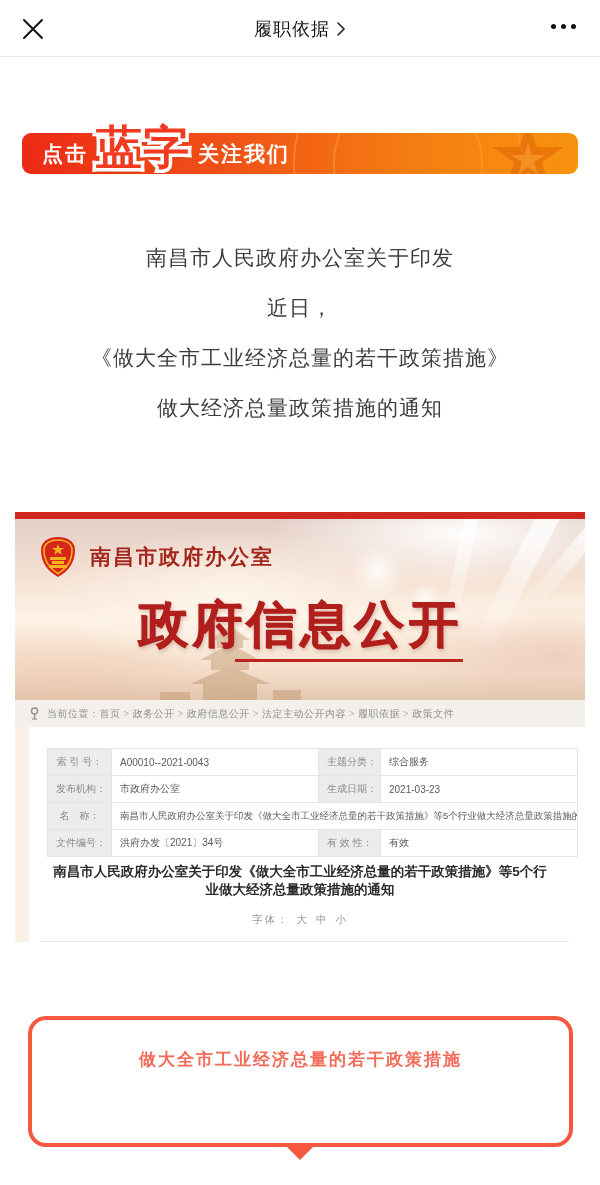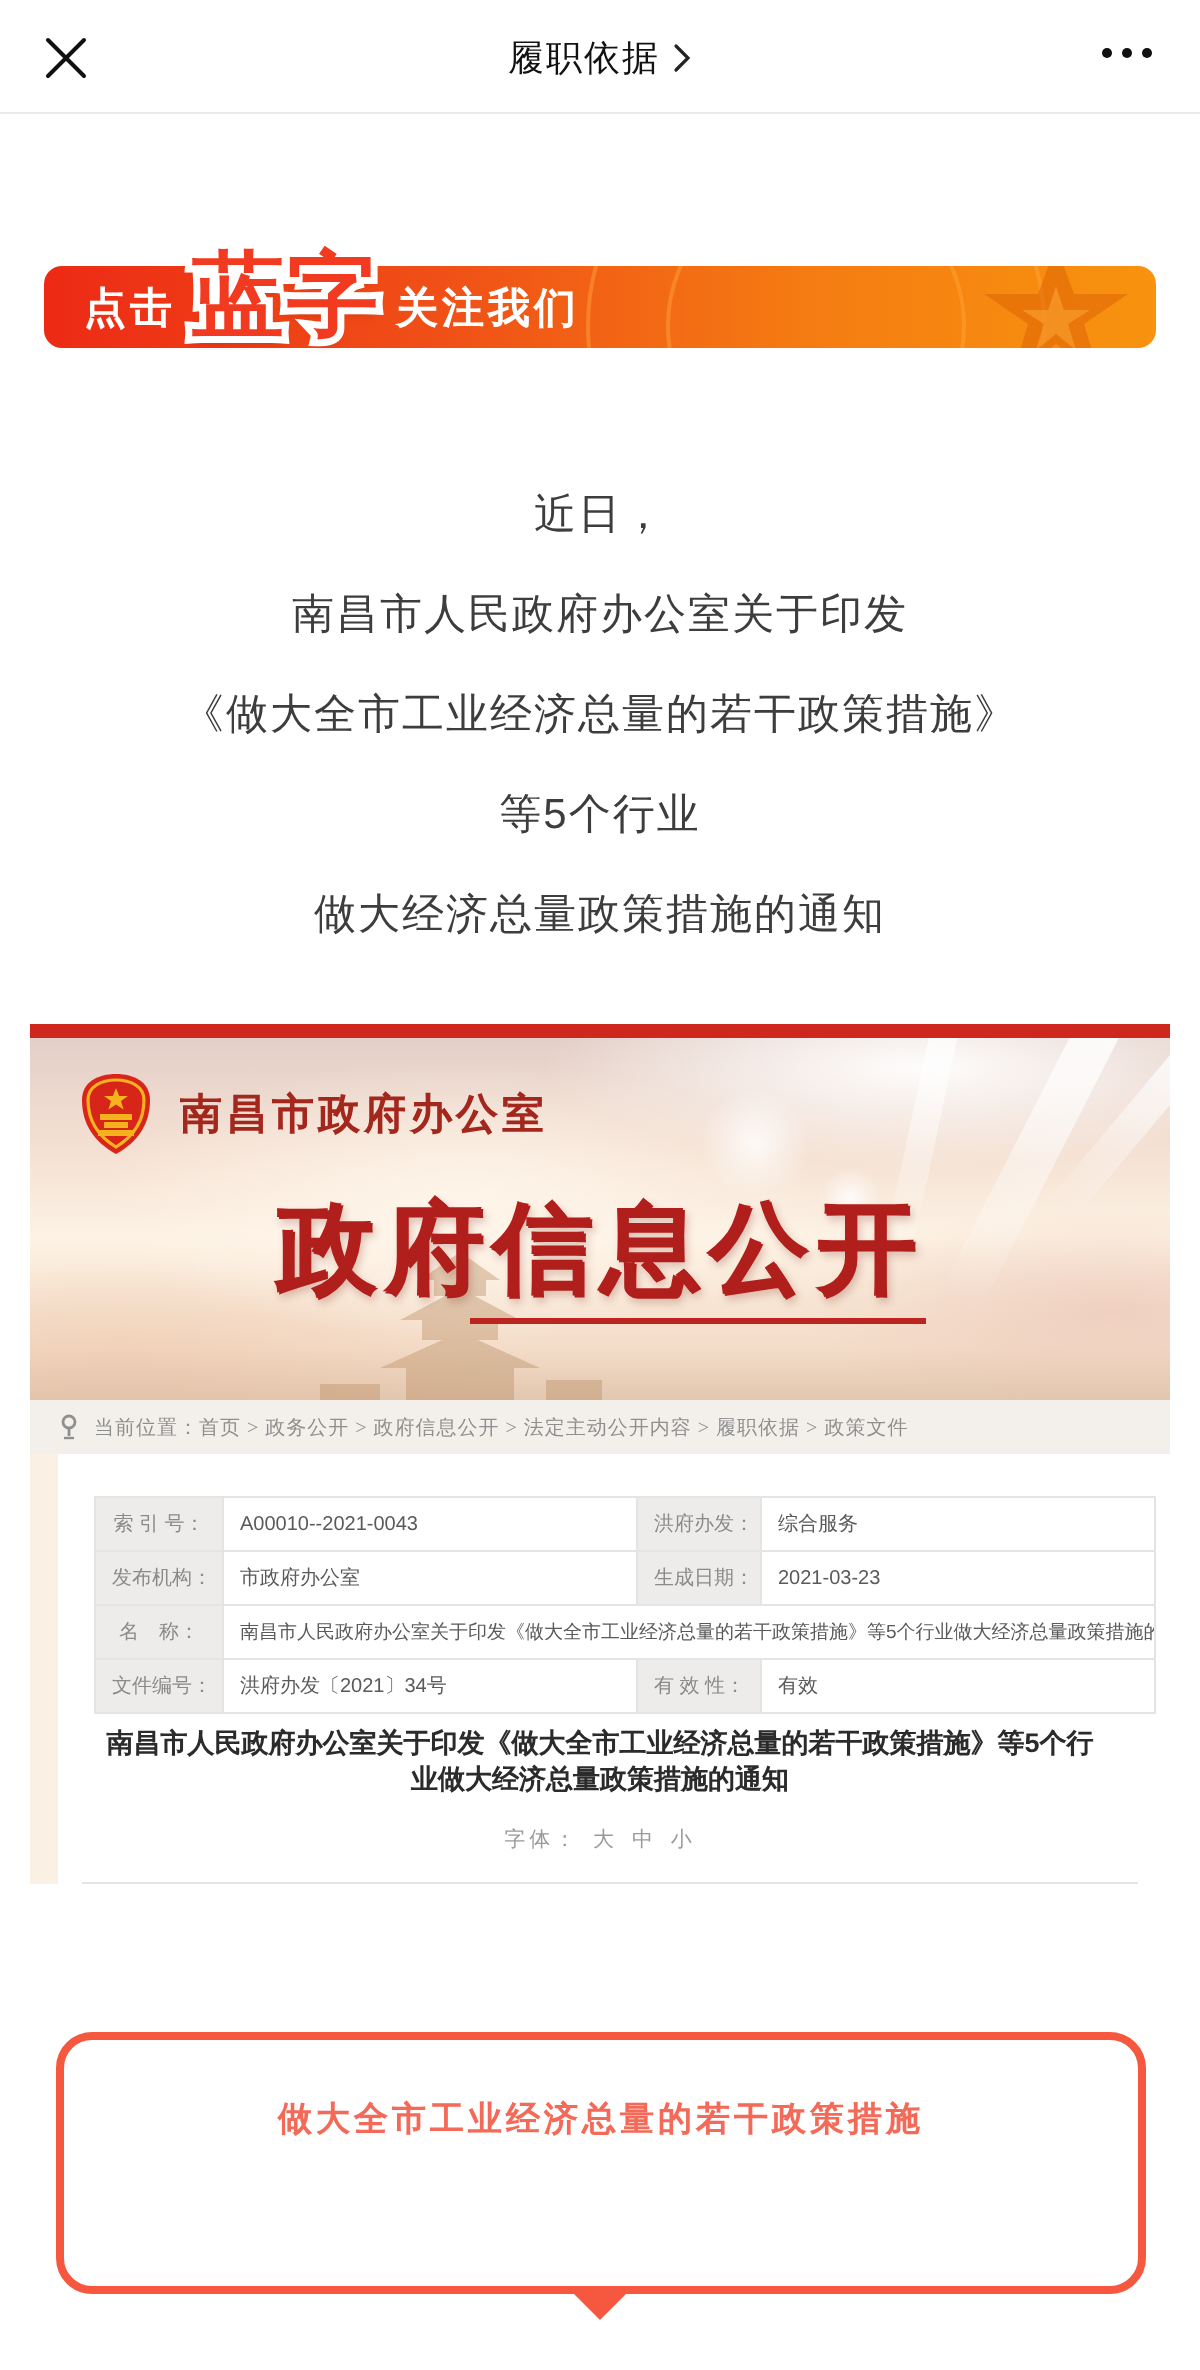--- a/index.html
+++ b/index.html
@@ -120,24 +120,23 @@
     </div>
     <span class="banner-label">点击</span>
     <span class="blue-word">
       <span class="blue-stroke" aria-hidden="true">蓝字</span>
       <span class="blue-fill">蓝字</span>
     </span>
     <span class="banner-label">关注我们</span>
   </div>
 
   <div class="intro">
+    <p>南昌市人民政府办公室关于印发</p>
     <p>近日，</p>
-    <p>南昌市人民政府办公室关于印发</p>
     <p>《做大全市工业经济总量的若干政策措施》</p>
-    <p>等5个行业</p>
     <p>做大经济总量政策措施的通知</p>
   </div>
 
   <div class="gov-shot">
     <div class="gov-redbar"></div>
 
     <div class="gov-header">
       <div class="ray ray1"></div>
         <div class="ray ray2"></div>
         <div class="ray ray3"></div>
@@ -186,21 +185,21 @@
         <colgroup>
             <col style="width:64px">
             <col style="width:207px">
             <col style="width:62px">
             <col>
           </colgroup>
         <tbody>
             <tr>
           <th>索 引 号：</th>
           <td>A00010--2021-0043</td>
-          <th>洪府办发：</th>
+          <th>主题分类：</th>
           <td>综合服务</td>
         </tr>
         <tr>
           <th>发布机构：</th>
           <td>市政府办公室</td>
           <th>生成日期：</th>
           <td>2021-03-23</td>
         </tr>
         <tr>
           <th>名　称：</th>

